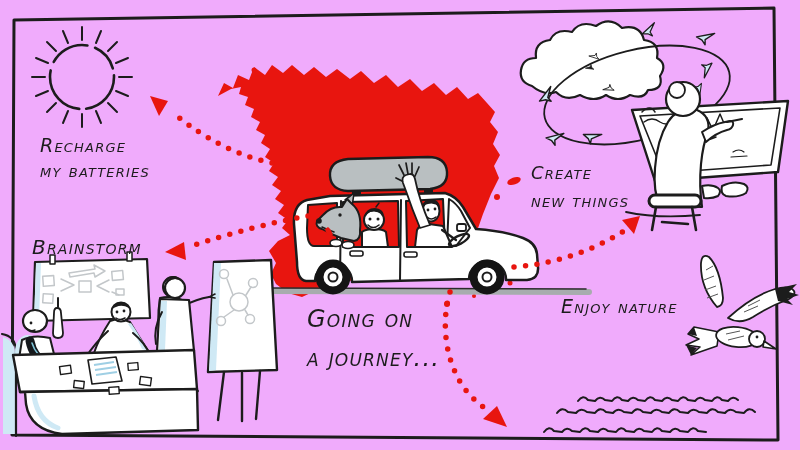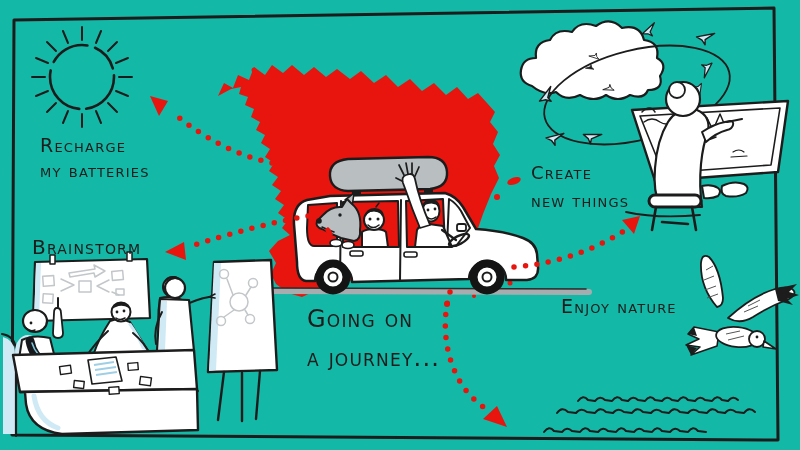--- a/index.html
+++ b/index.html
@@ -1,16 +1,16 @@
 <!DOCTYPE html>
 <html><head>
 <meta charset="utf-8">
 <style>
   html,body{margin:0;padding:0;background:#ffffff;}
-  .stage{width:800px;height:450px;position:relative;background:#14b8a6;overflow:hidden;}
+  .stage{width:800px;height:450px;position:relative;background:#f0abfc;overflow:hidden;font-style:italic;}
   svg{display:block;}
   .ink{stroke:#1c1c1c;stroke-linecap:round;stroke-linejoin:round;fill:none;}
   .fw{fill:#ffffff;}
   .fr{fill:#e8150f;}
   .flb{fill:#cfe9f5;}
   .fgr{fill:#b9bfc1;}
   .fink{fill:#1c1c1c;}
   .gray{stroke:#c3c7ca;stroke-linecap:round;stroke-linejoin:round;fill:none;}
   .reddot{stroke:#e8150f;fill:none;stroke-linecap:round;}
   text.hand{font-family:"DejaVu Sans","Liberation Sans",sans-serif;font-variant:small-caps;fill:#1c1c1c;letter-spacing:1.2px;}

